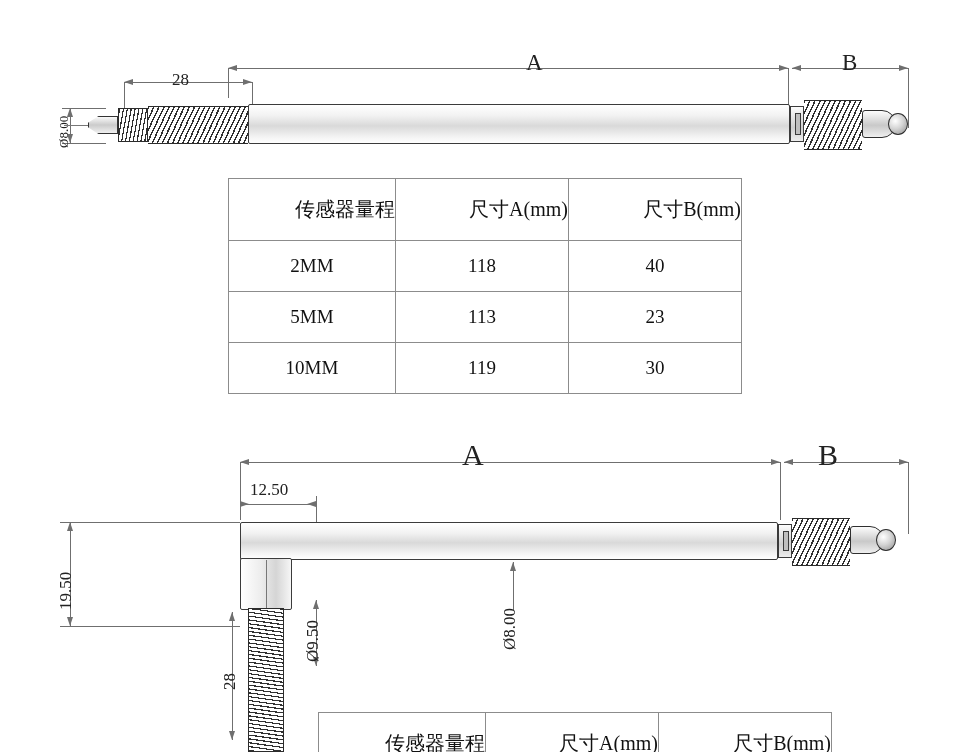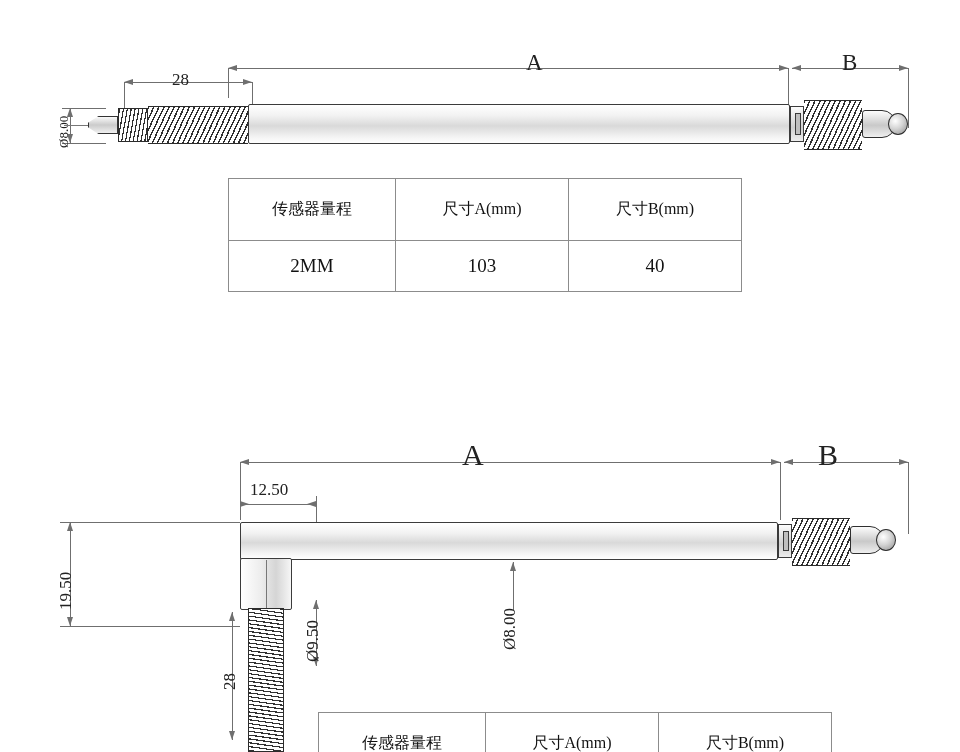--- a/index.html
+++ b/index.html
@@ -152,22 +152,23 @@
     font-family: "Liberation Serif", serif;
   }
   .dim-table td, .dim-table th {
     border: 1px solid #8c8c8c;
     text-align: center;
     font-weight: normal;
     color: #111;
     padding: 0;
   }
   .dim-table thead td {
-    font-size: 16px;
+    font-size: 20px;
     height: 61px;
+    text-align: right;
   }
   .dim-table tbody td {
     font-size: 19px;
     height: 50px;
   }
   .col-a { width: 166px; }
   .col-b { width: 172px; }
   .col-c { width: 172px; }
 </style>
 </head>
@@ -234,22 +235,32 @@
     <thead>
       <tr>
         <td class="col-a">传感器量程</td>
         <td class="col-b">尺寸A(mm)</td>
         <td class="col-c">尺寸B(mm)</td>
       </tr>
     </thead>
     <tbody>
       <tr>
         <td>2MM</td>
-        <td>103</td>
+        <td>118</td>
         <td>40</td>
+      </tr>
+      <tr>
+        <td>5MM</td>
+        <td>113</td>
+        <td>23</td>
+      </tr>
+      <tr>
+        <td>10MM</td>
+        <td>119</td>
+        <td>30</td>
       </tr>
     </tbody>
   </table>
 
   <div>
 
     <div class="ln h" style="left:240px; top:462px; width:540px;"></div>
     <div class="arrow left" style="left:240px; top:458.5px;"></div>
     <div class="arrow right" style="left:771px; top:458.5px;"></div>
     <div class="ln v" style="left:240px; top:462px; height:58px;"></div>

